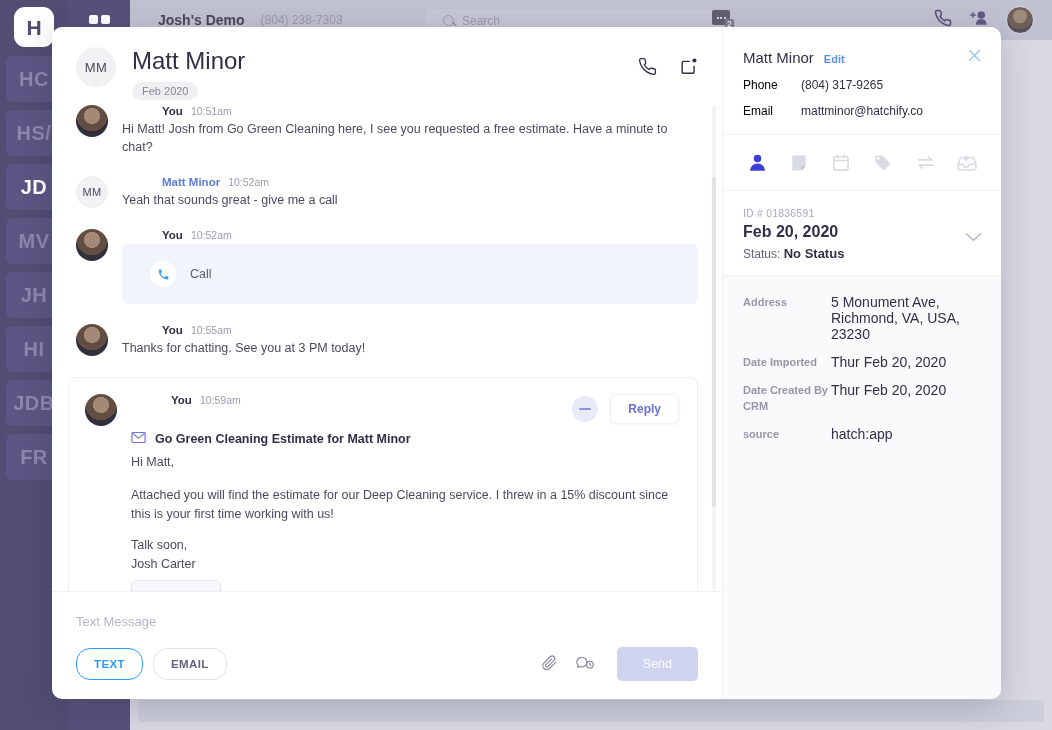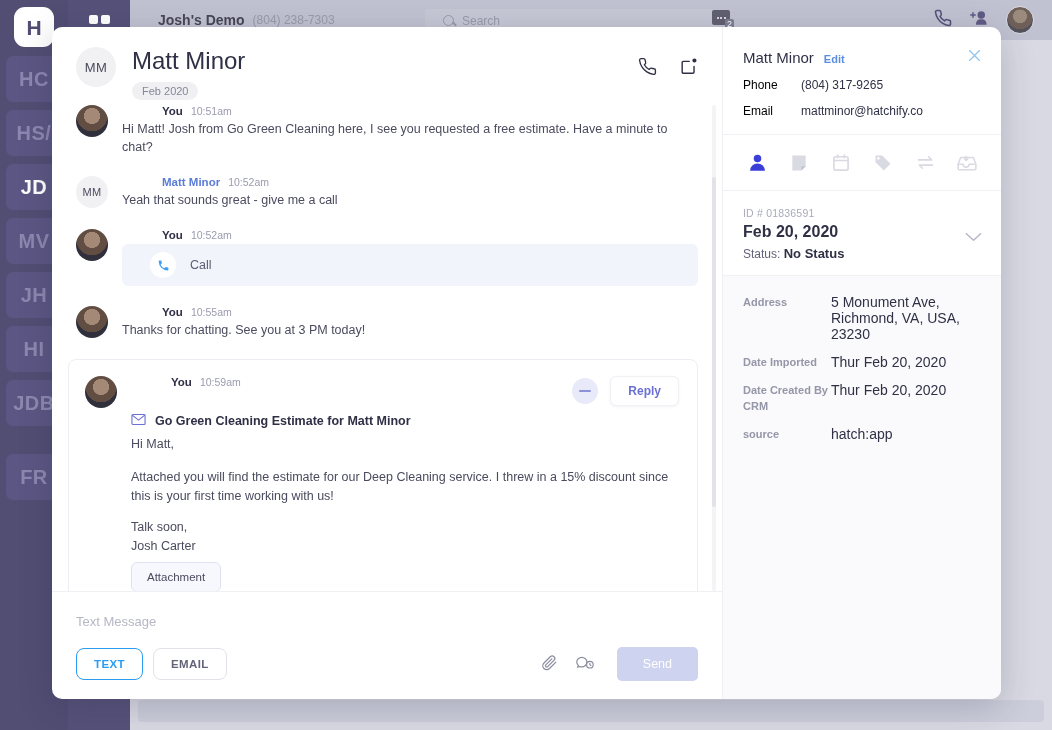--- a/index.html
+++ b/index.html
@@ -46,21 +46,21 @@
   }
   .grid-icon { display: grid; grid-template-columns: 9px 9px; grid-template-rows: 9px 9px; gap: 3px; }
   .grid-icon i { display: block; background: #fff; border-radius: 2px; }
 
   .bg-topbar {
     position: absolute; left: 130px; top: 0; width: 922px; height: 40px;
     background: #b9bacb;
     display: flex; align-items: center;
   }
   .bg-title { font-size: 14px; font-weight: bold; color: #2d2d3f; margin-left: 28px; }
-  .bg-phone { font-size: 12px; color: #8b8c9f; margin-left: 8px; }
+  .bg-phone { font-size: 12px; color: #8b8c9f; margin-left: 16px; }
 
   .bg-search {
     position: absolute; left: 425px; top: 9px; width: 290px; height: 23px;
     border-radius: 4px; background: #c0c1d0;
     display: flex; align-items: center; padding-left: 10px;
   }
   .bg-search .sicon { width: 11px; height: 11px; border: 1.6px solid #8b8c9f; border-radius: 50%; position: relative; }
   .bg-search .sicon::after { content:''; position:absolute; width:5px; height:1.6px; background:#8b8c9f; transform: rotate(45deg); right:-4px; bottom:0px; }
   .bg-search span { font-size: 12px; color: #8b8c9f; margin-left: 8px; }
 
@@ -128,21 +128,21 @@
     font-size: 11px; color: #4b4b5c; letter-spacing: .4px;
   }
   .msg-body { margin-left: 14px; flex: 1 1 auto; min-width: 0; }
   .msg-meta { display: flex; align-items: baseline; gap: 8px; margin-bottom: 3px; }
   .msg-author { font-size: 11.5px; font-weight: bold; color: #2f3046; margin-left: 40px; }
   .msg-author.other { color: #5b7cd8; }
   .msg-time { font-size: 10.5px; color: #9a9bae; }
   .msg-text { font-size: 12.5px; color: #4a4b5e; line-height: 18px; }
 
   .call-card {
-    background: #f1f4fb; border-radius: 6px; height: 42px; margin-top: 2px;
+    background: #f1f4fb; border-radius: 6px; height: 60px; margin-top: 2px;
     display: flex; align-items: center; padding-left: 28px; gap: 14px;
   }
   .call-circle { width: 26px; height: 26px; border-radius: 50%; background: #ffffff;
     display:flex; align-items:center; justify-content:center; }
   .call-label { font-size: 12.5px; color: #5c5d70; }
 
   
   .email-block {
     border: 1px solid #eceef4; border-radius: 8px; padding: 16px 18px 18px 16px;
     display: flex; margin-left: -8px; margin-bottom: 6px;
@@ -166,21 +166,21 @@
   .attach-btn {
     display: inline-block; margin-top: 6px; border: 1px solid #dfe2f2; border-radius: 6px;
     background: #f7f8fe; padding: 8px 15px; font-size: 11.5px; color: #4a4b5e;
   }
 
   
   .composer { flex: 0 0 108px; border-top: 1px solid #f0f0f4; padding: 0 24px; position: relative; }
   .composer-input { font-size: 13px; color: #b6b7c4; padding-top: 22px; }
   .composer-row { position: absolute; left: 24px; right: 24px; bottom: 18px; display: flex; align-items: center; }
   .mode-btn {
-    border-radius: 8px; padding: 9px 17px; font-size: 11.5px; font-weight: bold;
+    border-radius: 14px; padding: 9px 17px; font-size: 11.5px; font-weight: bold;
     letter-spacing: .4px; background: #fff;
   }
   .mode-btn.active { border: 1.6px solid #2b9cf2; color: #2b9cf2; }
   .mode-btn.inactive { border: 1px solid #e2e2e9; color: #63647a; margin-left: 10px; }
   .composer-right { margin-left: auto; display: flex; align-items: center; gap: 18px; }
   .send-btn {
     background: #ced3ef; color: #ffffff; border-radius: 5px;
     padding: 10px 26px; font-size: 12.5px; margin-left: 4px;
   }
 
@@ -236,21 +236,21 @@
         </div>
       <div class="nav-initial" style="top:272px">
           <span>JH</span>
         </div>
       <div class="nav-initial" style="top:326px">
           <span>HI</span>
         </div>
       <div class="nav-initial" style="top:380px">
           <span>JDB</span>
         </div>
-      <div class="nav-initial" style="top:454px">
+      <div class="nav-initial" style="top:434px">
           <span>FR</span>
         </div>
     </div>
 
     <div class="bg-railcol"></div>
     <div class="grid-icon-wrap">
       <div class="grid-icon">
           <i></i>
           <i></i>
           <i></i>

